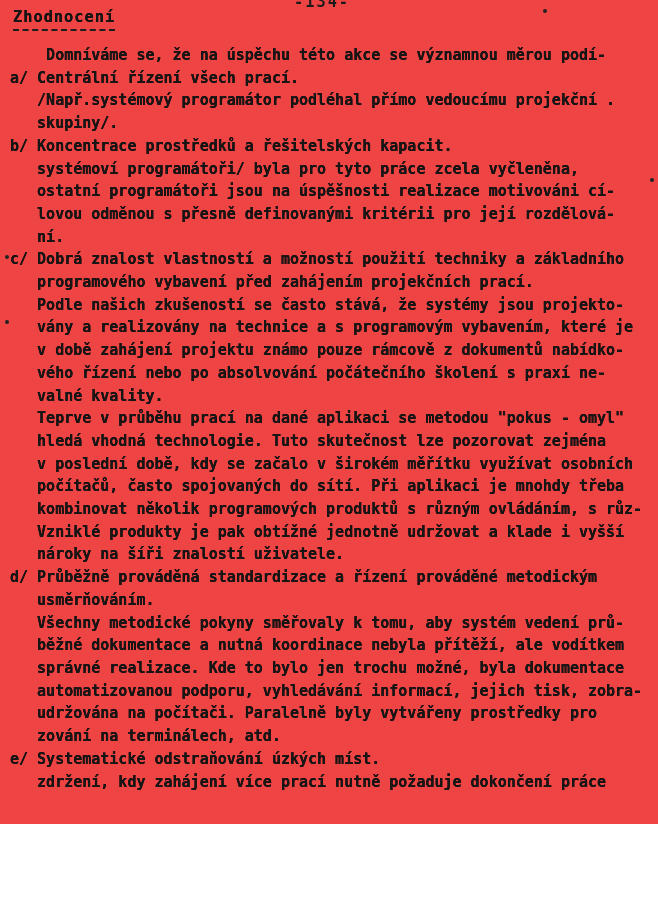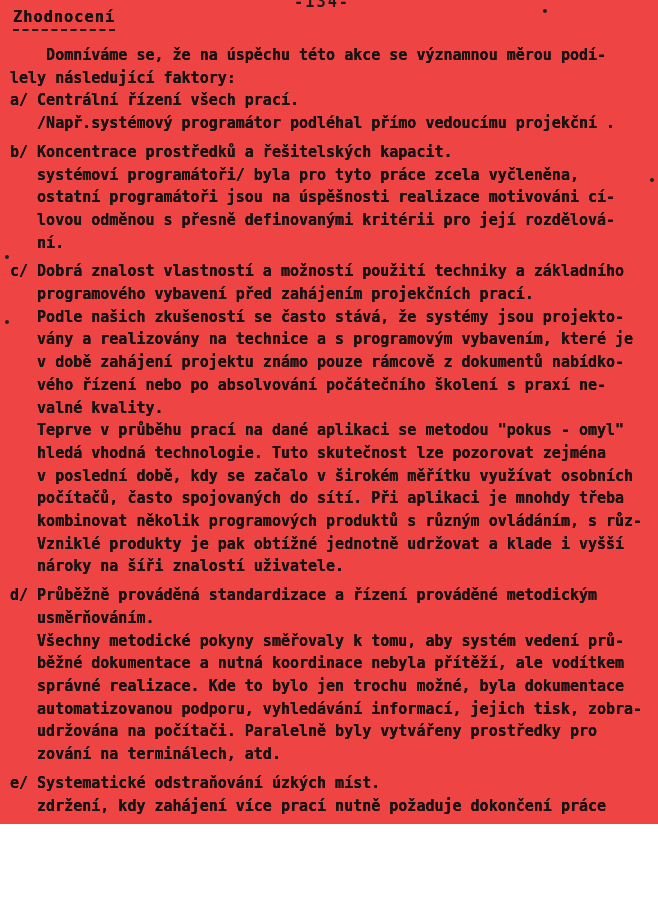--- a/index.html
+++ b/index.html
@@ -41,21 +41,21 @@
     font-weight: bold;
     letter-spacing: 1px;
     color: #151515;
     border-bottom: 2px dashed #1c1c1c;
     padding-bottom: 2px;
     text-shadow: 0 0 0.6px #000;
     text-align: right;
   }
   .paragraphs { margin-top: 13px; }
   .para { }
-  .para.gap { margin-top: 6px; }
+  .para.gap { }
   .para .line {
     white-space: pre;
     font-size: 15px;
     line-height: 22.7px;
     font-weight: bold;
     color: #161616;
     text-shadow: 0 0 0.6px #000;
   }
   .speck {
     position: absolute;
@@ -76,26 +76,26 @@
   <div class="speck" style="left:5px;   top:255px;"></div>
   <div class="speck" style="left:5px;   top:320px;"></div>
   <div class="speck" style="left:650px; top:178px;"></div>
 
   <div class="content">
     <span class="title">Zhodnocení</span>
 
     <div class="paragraphs">
       <div class="para">
           <div class="line">    Domníváme se, že na úspěchu této akce se významnou měrou podí-</div>
-          <div class="line">lely následující faktory:</div>
         </div>
 
       <div class="para">
           <div class="line">a/ Centrální řízení všech prací.</div>
           <div class="line">   /Např.systémový programátor podléhal přímo vedoucímu projekční .</div>
+          <div class="line">   skupiny/.</div>
         </div>
 
       <div class="para gap">
           <div class="line">b/ Koncentrace prostředků a řešitelských kapacit.</div>
           <div class="line">   systémoví programátoři/ byla pro tyto práce zcela vyčleněna,</div>
           <div class="line">   ostatní programátoři jsou na úspěšnosti realizace motivováni cí-</div>
           <div class="line">   lovou odměnou s přesně definovanými kritérii pro její rozdělová-</div>
           <div class="line">   ní.</div>
         </div>
 

